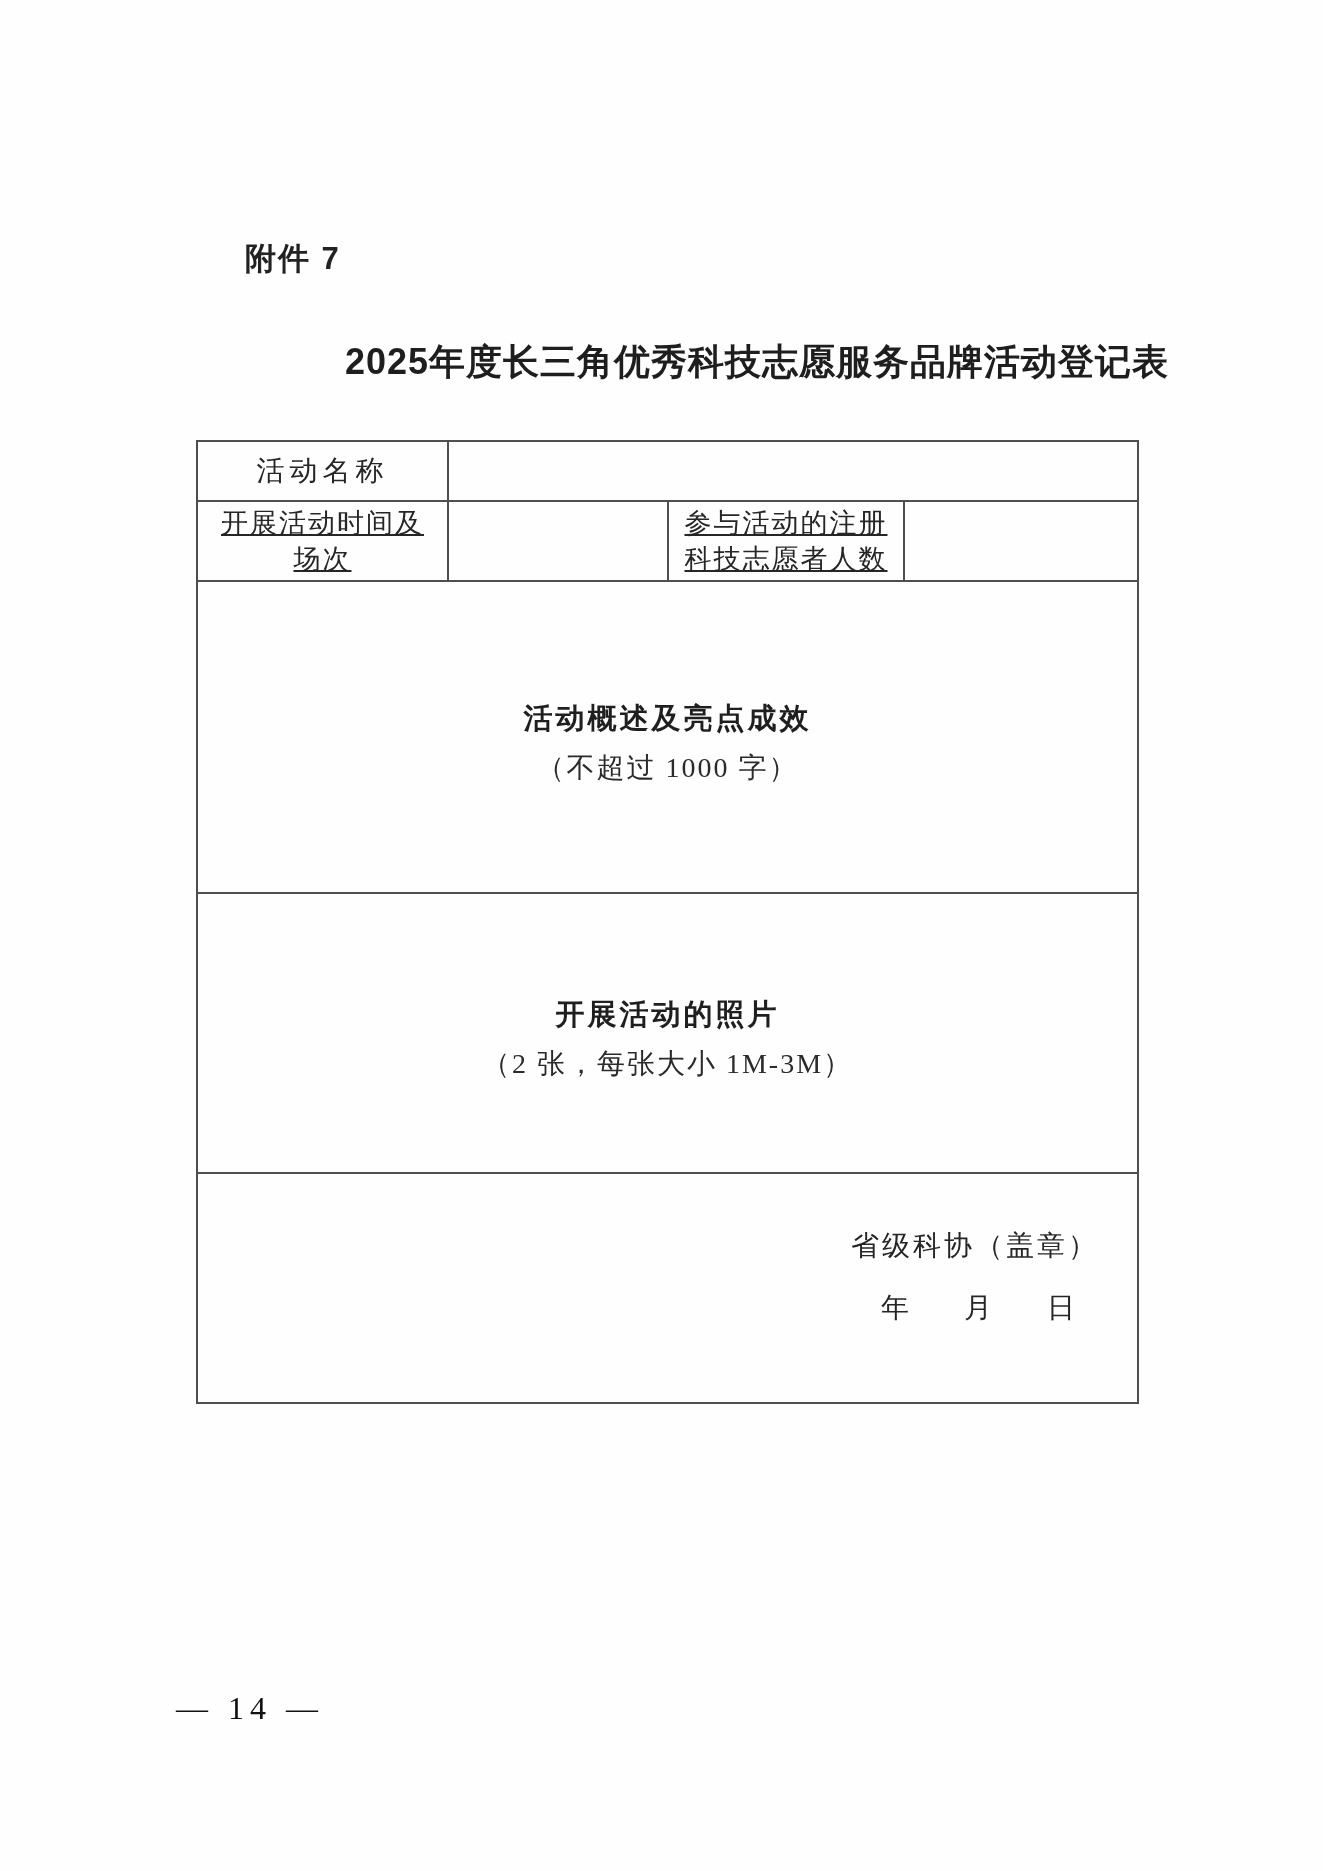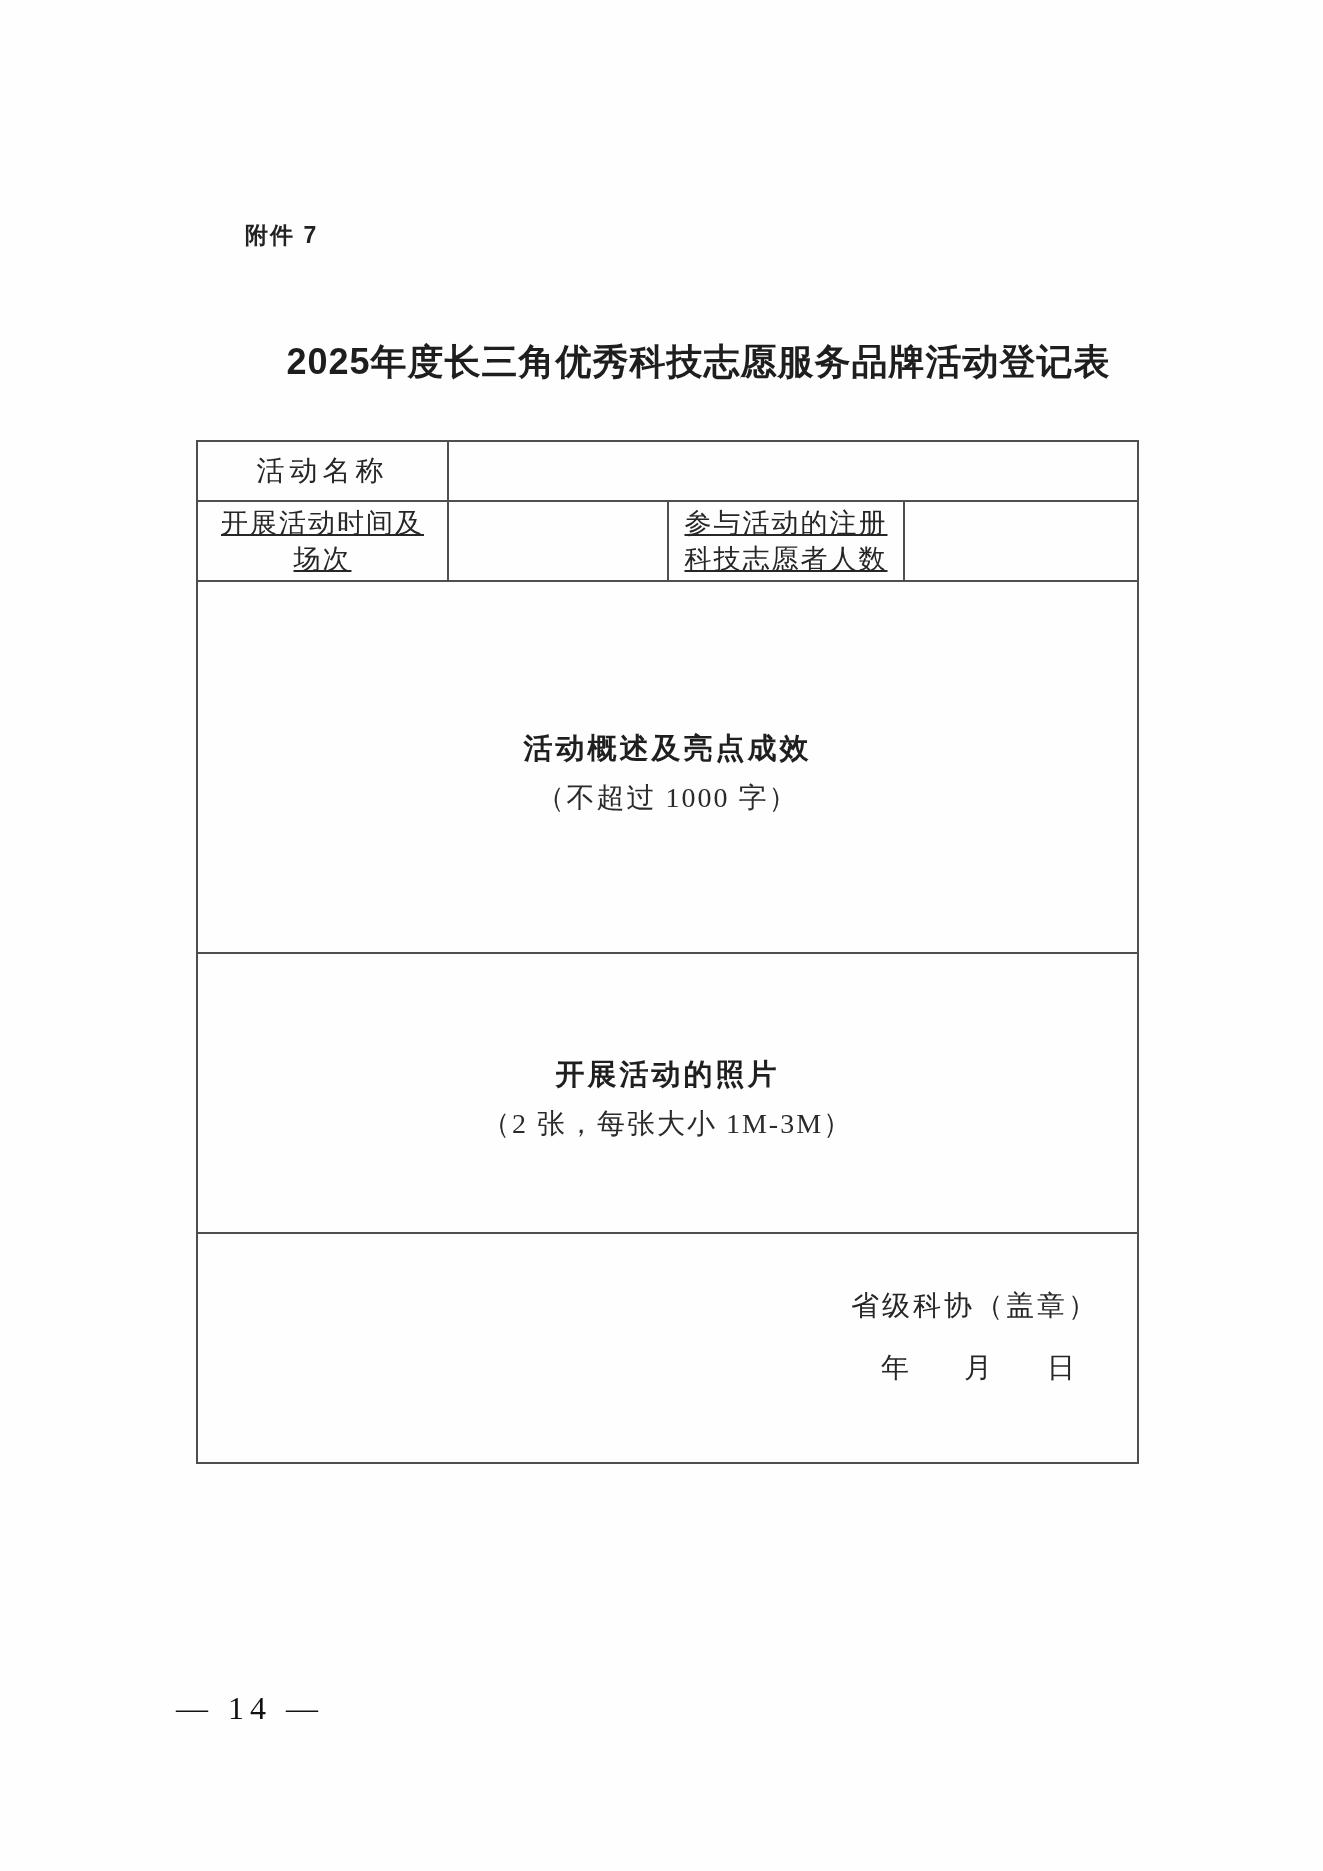--- a/index.html
+++ b/index.html
@@ -9,33 +9,33 @@
     width: 1323px;
     height: 1871px;
     background: #fefefe;
     font-family: "Liberation Serif", serif;
     color: #262626;
     overflow: hidden;
   }
   .attachment-label {
     position: absolute;
     left: 245px;
-    top: 220px;
+    top: 238px;
     font-family: "Liberation Sans", sans-serif;
     font-weight: 700;
-    font-size: 23px;
+    font-size: 31px;
     letter-spacing: 2px;
     color: #222;
   }
   .doc-title {
     position: absolute;
     left: 228px;
     top: 338px;
     width: 941px;
-    text-align: center;
+    text-align: right;
     font-family: "Liberation Sans", sans-serif;
     font-weight: 700;
     font-size: 36px;
     letter-spacing: 1px;
     color: #1e1e1e;
     white-space: nowrap;
   }
   table.form-table {
     position: absolute;
     left: 196px;
@@ -129,21 +129,21 @@
         <td colspan="3"></td>
       </tr>
       <tr style="height:80px">
         <td class="label-cell two-line">开展活动时间及
 场次</td>
         <td></td>
         <td class="label-cell two-line">参与活动的注册
 科技志愿者人数</td>
         <td></td>
       </tr>
-      <tr style="height:372px">
+      <tr style="height:312px">
         <td colspan="4" class="section-cell">
           <div class="section-title">活动概述及亮点成效</div>
           <div class="section-note">（不超过 1000 字）</div>
         </td>
       </tr>
       <tr style="height:280px">
         <td colspan="4" class="section-cell">
           <div class="section-title">开展活动的照片</div>
           <div class="section-note">（2 张，每张大小 1M-3M）</div>
         </td>

